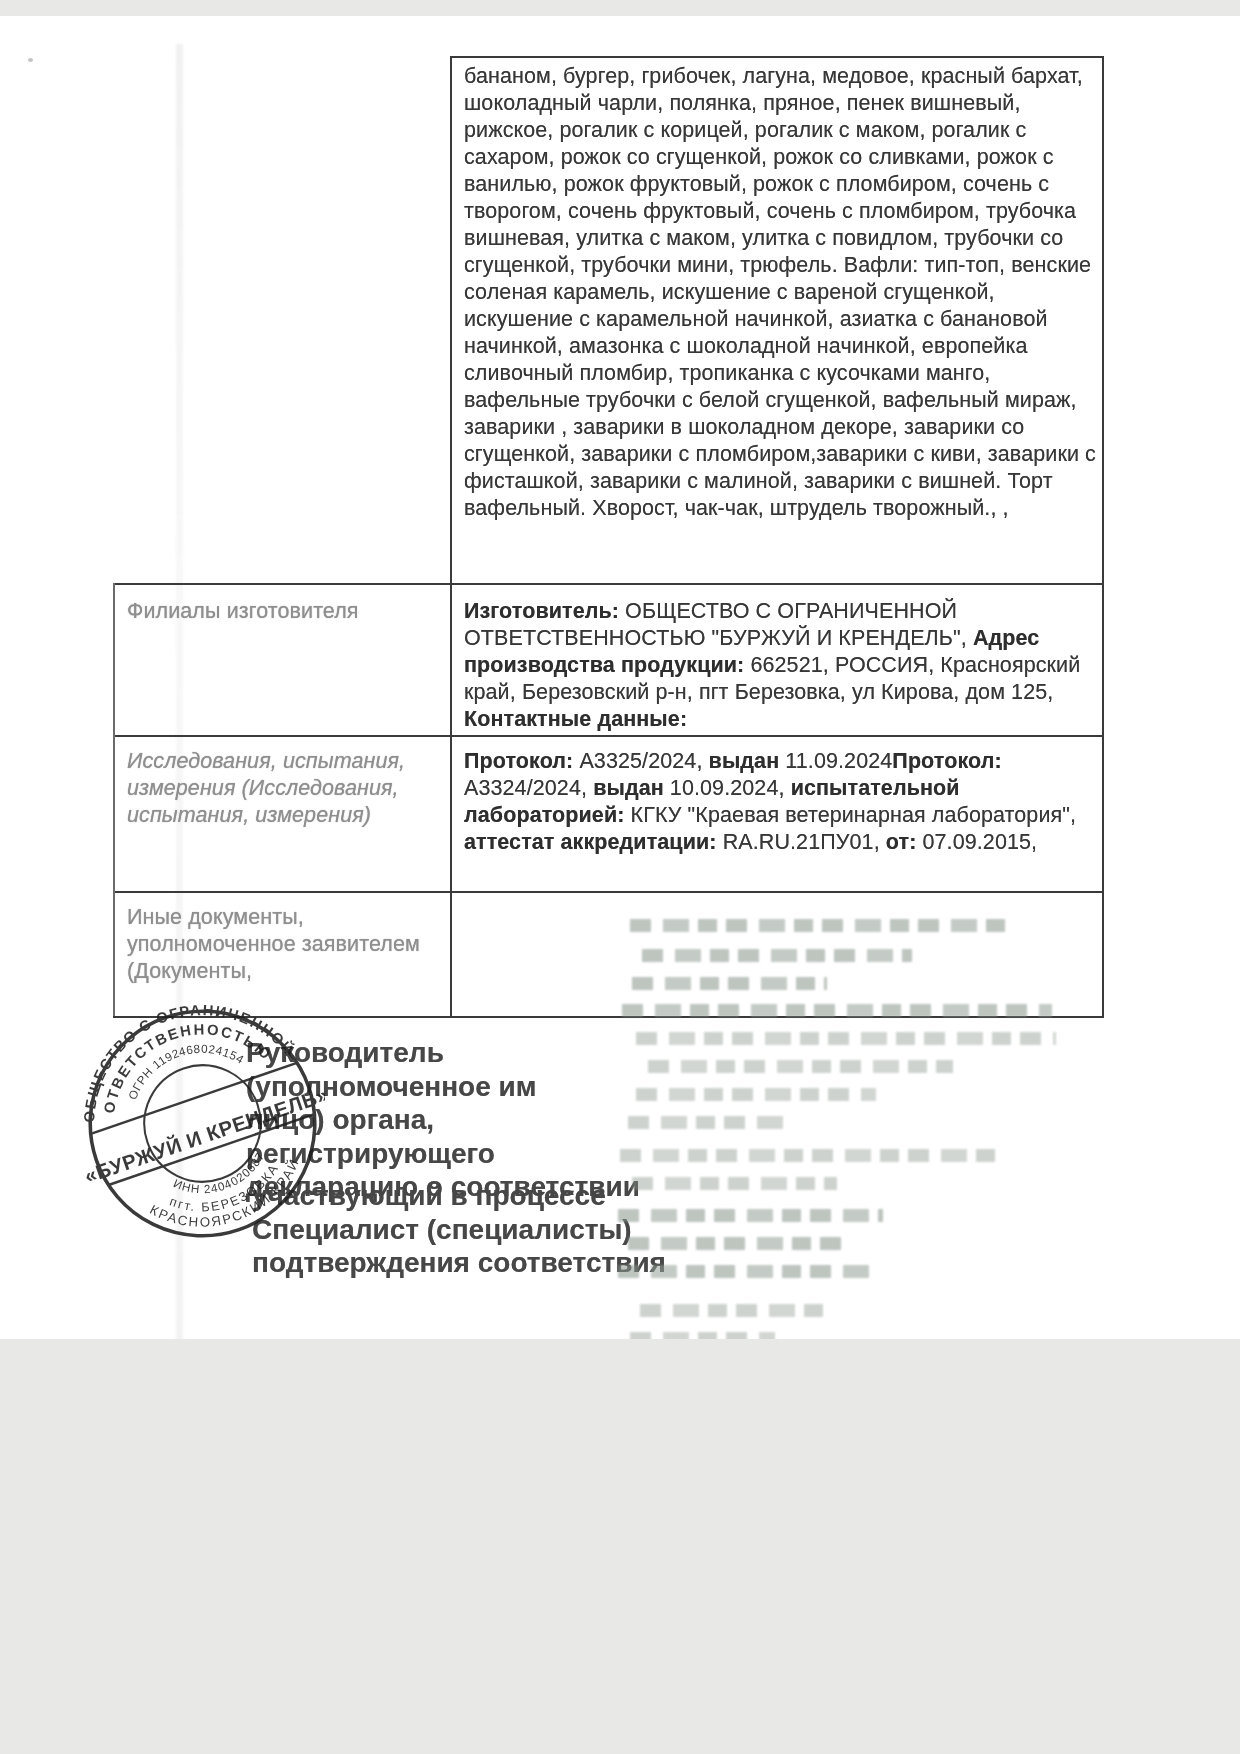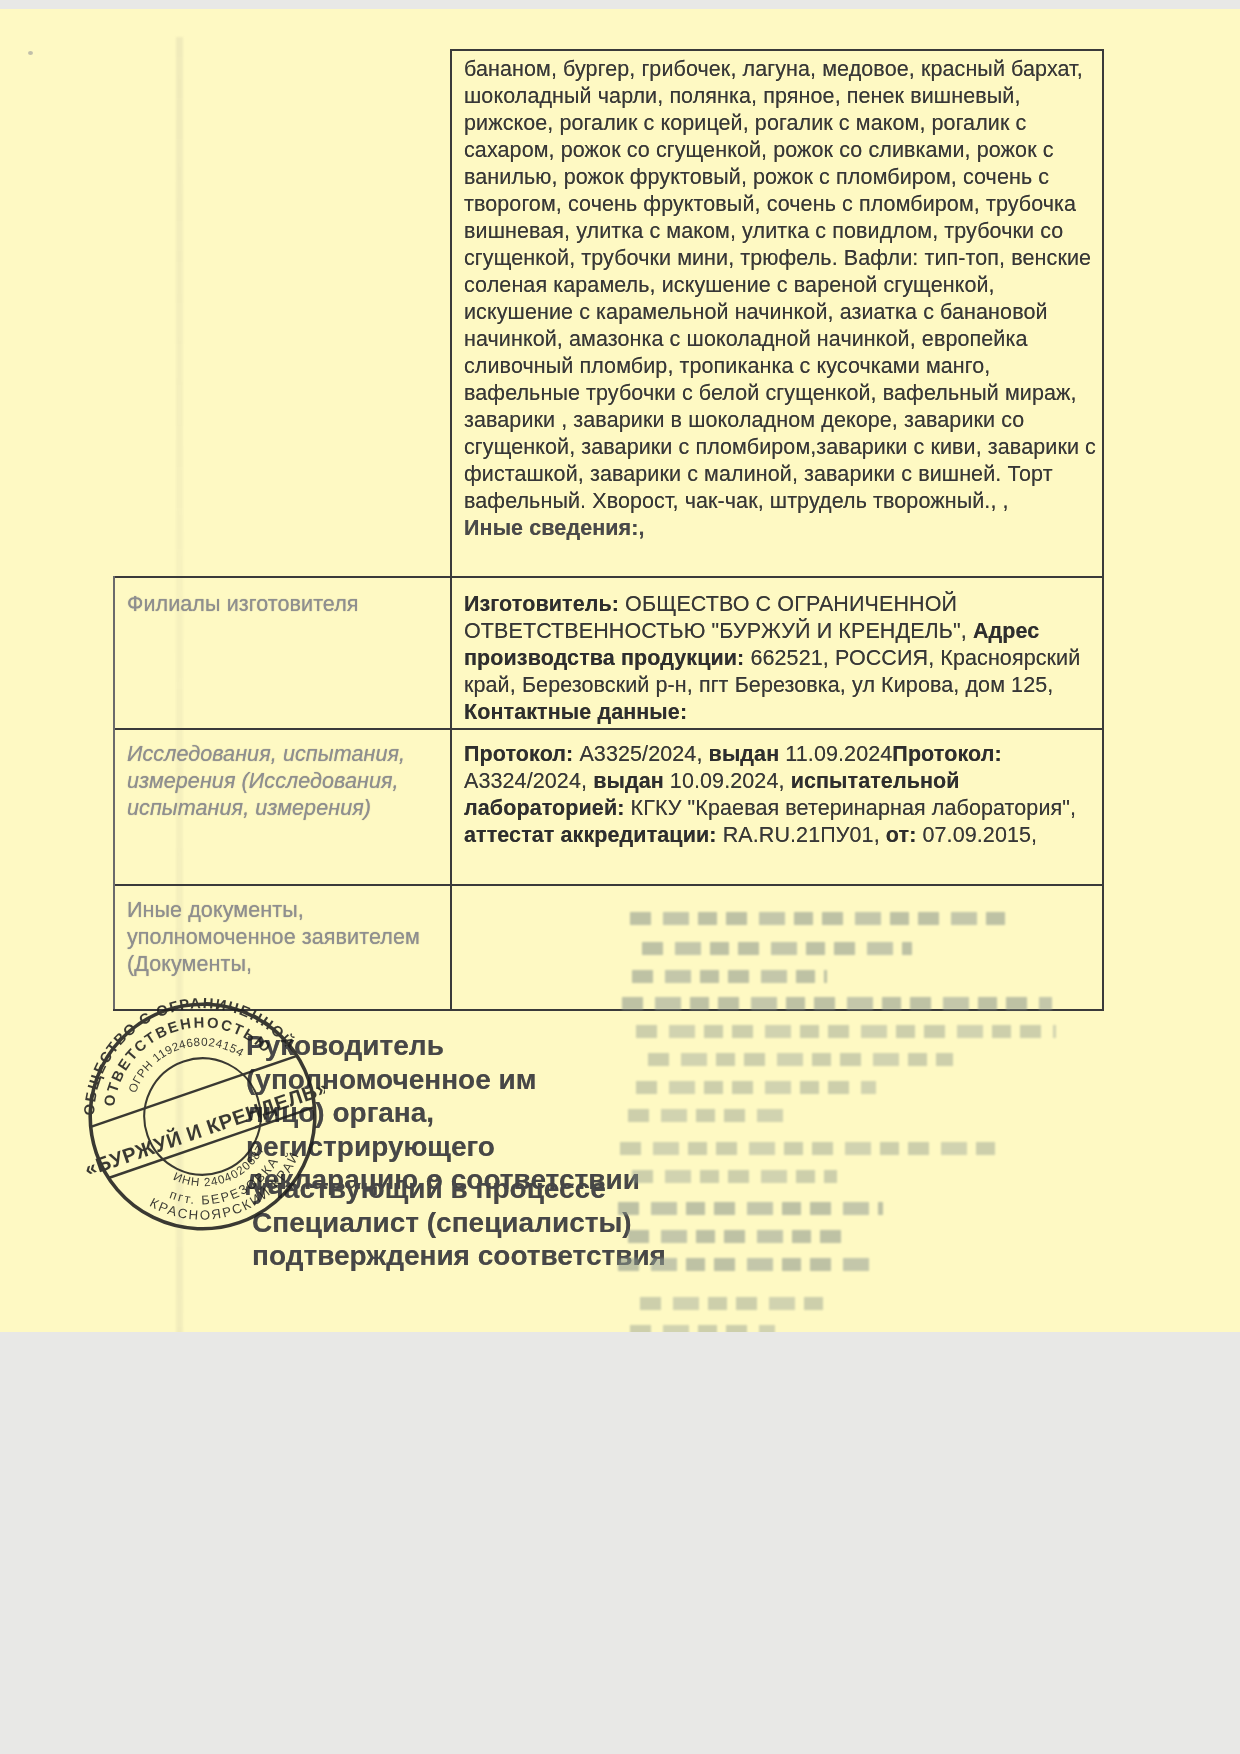--- a/index.html
+++ b/index.html
@@ -1,18 +1,18 @@
 <!DOCTYPE html>
 <html><head>
 <meta charset="utf-8">
 <style>
   html,body{margin:0;padding:0;background:#e8e8e6;}
   .page{
-    position:relative;width:1240px;height:1323px;margin:9px auto;
-    background:#fef9c3;overflow:hidden;
+    position:relative;width:1240px;height:1323px;margin:16px auto;
+    background:#ffffff;overflow:hidden;
     font-family:"Liberation Sans","DejaVu Sans",sans-serif;
     color:#373737;
   }
   
   .vstreak{position:absolute;left:176px;top:28px;width:7px;height:1330px;
     background:linear-gradient(180deg,rgba(120,120,120,.10),rgba(120,120,120,.05) 40%,rgba(120,120,120,.09));
     filter:blur(1px);}
   .speck{position:absolute;left:28px;top:42px;width:5px;height:4px;background:#9a9a9a;border-radius:50%;opacity:.6;filter:blur(.5px);}
   
   .hline,.vline{position:absolute;background:#3a3a3a;}
@@ -57,21 +57,20 @@
   <div class="hline" style="left:113px;top:567px;width:991px;"></div>
   <div class="hline" style="left:113px;top:719px;width:991px;"></div>
   <div class="hline" style="left:113px;top:875px;width:991px;"></div>
   <div class="hline" style="left:113px;top:1000px;width:991px;"></div>
   <div class="vline soft" style="left:113px;top:567px;height:433px;width:1.5px;"></div>
   <div class="vline" style="left:450px;top:40px;height:960px;"></div>
   <div class="vline" style="left:1102px;top:40px;height:960px;"></div>
 
   <div class="cell-text top-cell">
     <span>бананом, бургер, грибочек, лагуна, медовое, красный бархат, шоколадный чарли, полянка, пряное, пенек вишневый, рижское, рогалик с корицей, рогалик с маком, рогалик с сахаром, рожок со сгущенкой, рожок со сливками, рожок с ванилью, рожок фруктовый, рожок с пломбиром, сочень с творогом, сочень фруктовый, сочень с пломбиром, трубочка вишневая, улитка с маком, улитка с повидлом, трубочки со сгущенкой, трубочки мини, трюфель. Вафли: тип-топ, венские соленая карамель, искушение с вареной сгущенкой, искушение с карамельной начинкой, азиатка с банановой начинкой, амазонка с шоколадной начинкой, европейка сливочный пломбир, тропиканка с кусочками манго, вафельные трубочки с белой сгущенкой, вафельный мираж, заварики , заварики в шоколадном декоре, заварики со сгущенкой, заварики с пломбиром,заварики с киви, заварики с фисташкой, заварики с малиной, заварики с вишней. Торт вафельный. Хворост, чак-чак, штрудель творожный., ,</span>
-    <div class="note-line">Иные сведения:,</div>
   </div>
 
   <div class="cell-text label-cell lab1">Филиалы изготовителя</div>
   <div class="cell-text val1"><span class="b">Изготовитель:</span><span> ОБЩЕСТВО С ОГРАНИЧЕННОЙ ОТВЕТСТВЕННОСТЬЮ "БУРЖУЙ И КРЕНДЕЛЬ", </span><span class="b">Адрес производства продукции:</span><span> 662521, РОССИЯ, Красноярский край, Березовский р-н, пгт Березовка, ул Кирова, дом 125, </span><span class="b">Контактные данные:</span></div>
 
   <div class="cell-text label-cell lab2">Исследования, испытания, измерения (Исследования, испытания, измерения)</div>
   <div class="cell-text val2"><span class="b">Протокол:</span><span> А3325/2024, </span><span class="b">выдан</span><span> 11.09.2024</span><span class="b">Протокол:</span><span> А3324/2024, </span><span class="b">выдан</span><span> 10.09.2024, </span><span class="b">испытательной лабораторией:</span><span> КГКУ "Краевая ветеринарная лаборатория", </span><span class="b">аттестат аккредитации:</span><span> RA.RU.21ПУ01, </span><span class="b">от:</span><span> 07.09.2015,</span></div>
 
   <div class="cell-text label-cell lab3">Иные документы, уполномоченное заявителем (Документы,</div>
 

